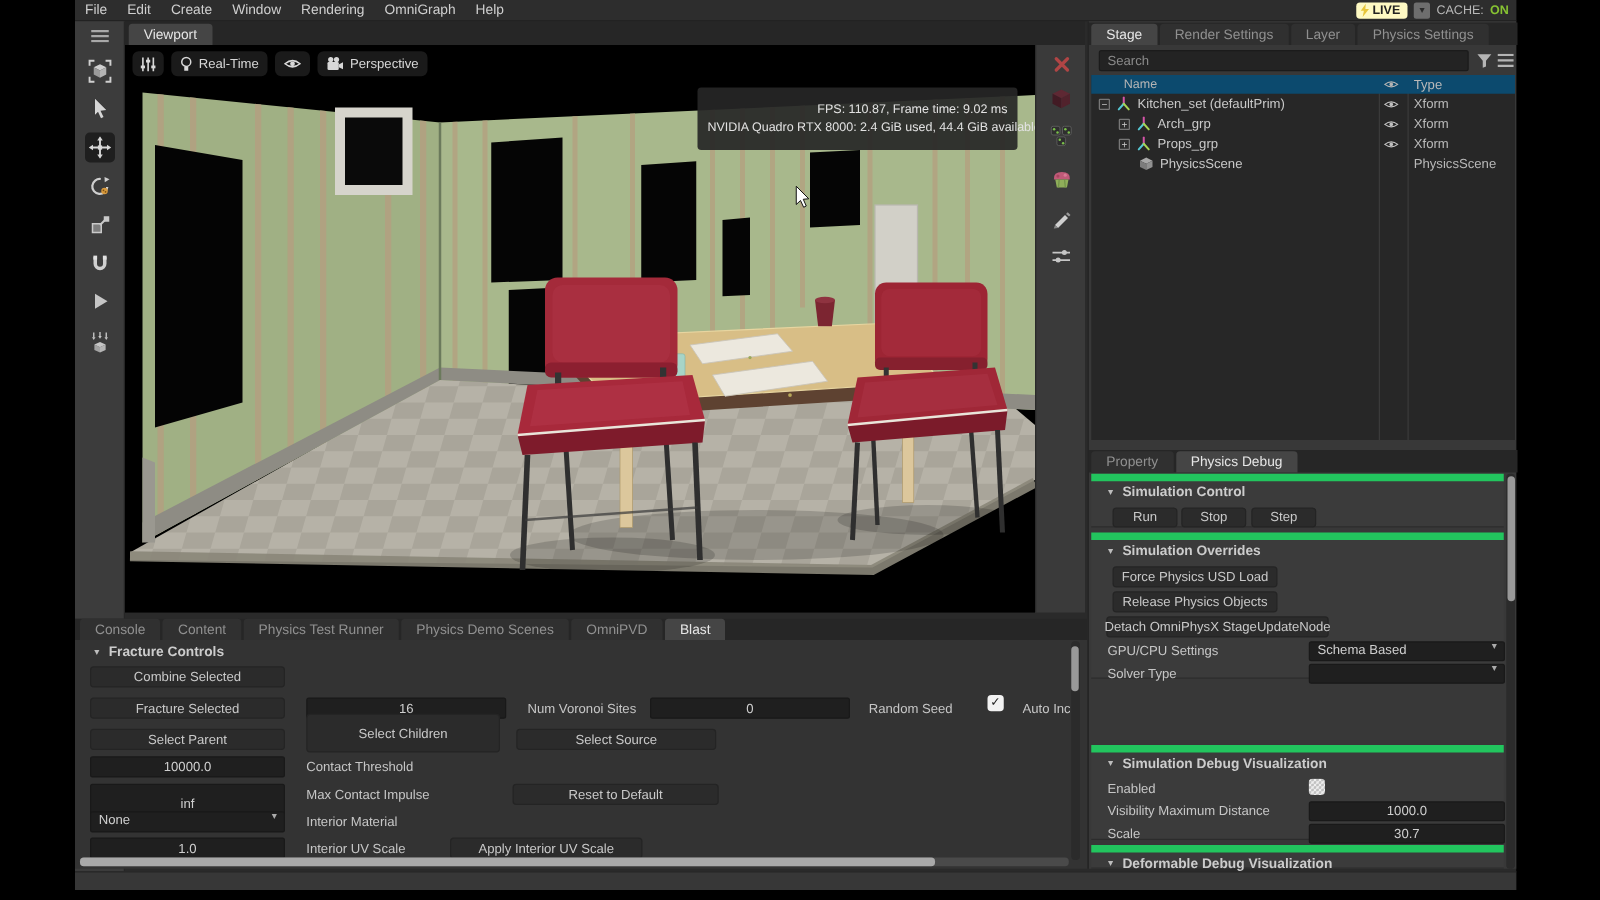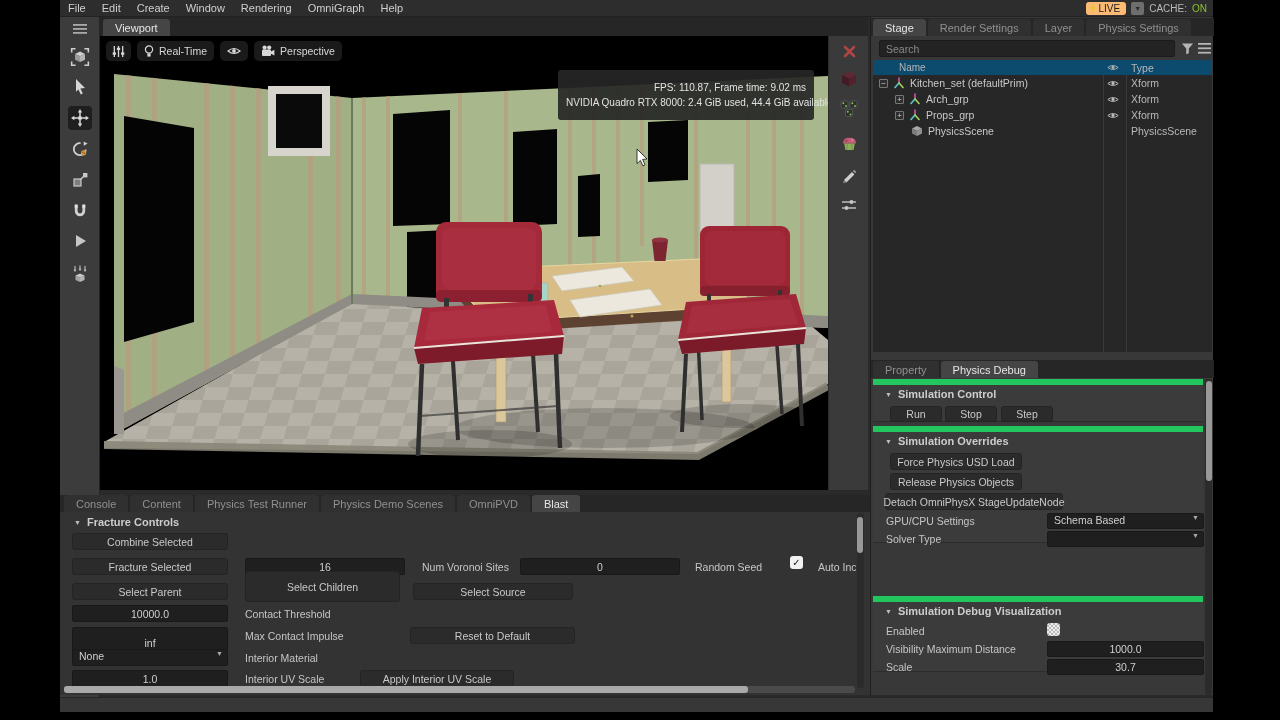--- a/index.html
+++ b/index.html
@@ -5,26 +5,26 @@
   html,body{margin:0;padding:0;background:#000;width:1280px;height:720px;overflow:hidden;
     font-family:"Liberation Sans","DejaVu Sans",sans-serif;-webkit-font-smoothing:antialiased;}
   *{box-sizing:border-box;}
   .app{position:absolute;left:60px;top:0;width:1153px;height:712px;background:#2a2a2a;}
   .abs{position:absolute;}
   
   .menubar{left:0;top:0;width:1153px;height:17px;background:#2d2d2d;display:flex;align-items:center;
     font-size:11px;color:#cfcfcf;border-bottom:1px solid #222;}
   .menu-item{padding:0 8px;cursor:default;}
   .menubar-right{position:absolute;right:6px;top:0;height:17px;display:flex;align-items:center;gap:5px;}
-  .live-pill{background:#fdba74;border-radius:3px;height:13px;display:flex;align-items:center;gap:2px;
-    padding:0 6px 0 3px;color:#222;font-size:10px;font-weight:normal;}
+  .live-pill{background:#fef9c3;border-radius:3px;height:13px;display:flex;align-items:center;gap:2px;
+    padding:0 6px 0 3px;color:#222;font-size:10px;font-weight:bold;}
   .live-chev{background:#6e6e6e;border-radius:2px;width:13px;height:13px;color:#2b2b2b;font-size:7px;
     display:flex;align-items:center;justify-content:center;}
   .cache-lbl{color:#b9b9b9;font-size:10px;}
-  .cache-on{color:#86c232;font-size:10px;font-weight:normal;}
+  .cache-on{color:#86c232;font-size:10px;font-weight:bold;}
   
   .left-strip{left:0;top:17px;width:40px;height:680px;background:#3c3c3c;border-right:1px solid #262626;}
   .tool-btn{position:absolute;left:8px;width:24px;height:24px;border-radius:4px;display:flex;
     align-items:center;justify-content:center;}
   .tool-btn.active{background:#1f1f1f;}
   
   .vp-tabrow{left:40px;top:17px;width:768px;height:19px;background:#262626;display:flex;align-items:flex-end;}
   .tab{height:17px;display:flex;align-items:center;padding:0 12px;font-size:11px;color:#909090;
     background:#303030;margin-right:2px;border-radius:3px 3px 0 0;white-space:nowrap;}
   .tab.active{background:#454545;color:#e6e6e6;}
@@ -656,20 +656,26 @@
         <span>Simulation Debug Visualization</span>
       </div>
       <div class="lbl" style="left:13px;top:23px">Enabled</div>
       <div class="checkbox stipple" style="left:174px;top:21px"></div>
       <div class="lbl" style="left:13px;top:41px">Visibility Maximum Distance</div>
       <input class="field" style="left: 174px; top: 39px; width: 157px; height: 16px;" value="1000.0">
       <div class="lbl" style="left:13px;top:59px">Scale</div>
       <input class="field" style="left: 174px; top: 57px; width: 157px; height: 16px;" value="30.7">
     </div>
 
+    <div class="section" style="top:659px;height:19px">
+      <div class="sec-head sec-title">
+        <span class="tri">▼</span>
+        <span>Deformable Debug Visualization</span>
+      </div>
+    </div>
 
     <div class="vscroll" style="left:334px;top:362px;height:316px">
       <div class="vthumb" style="left:0.5px;top:2px;height:100px"></div>
     </div>
   </div>
 
   <div class="abs footer"></div>
 </div>
 
 </body></html>

